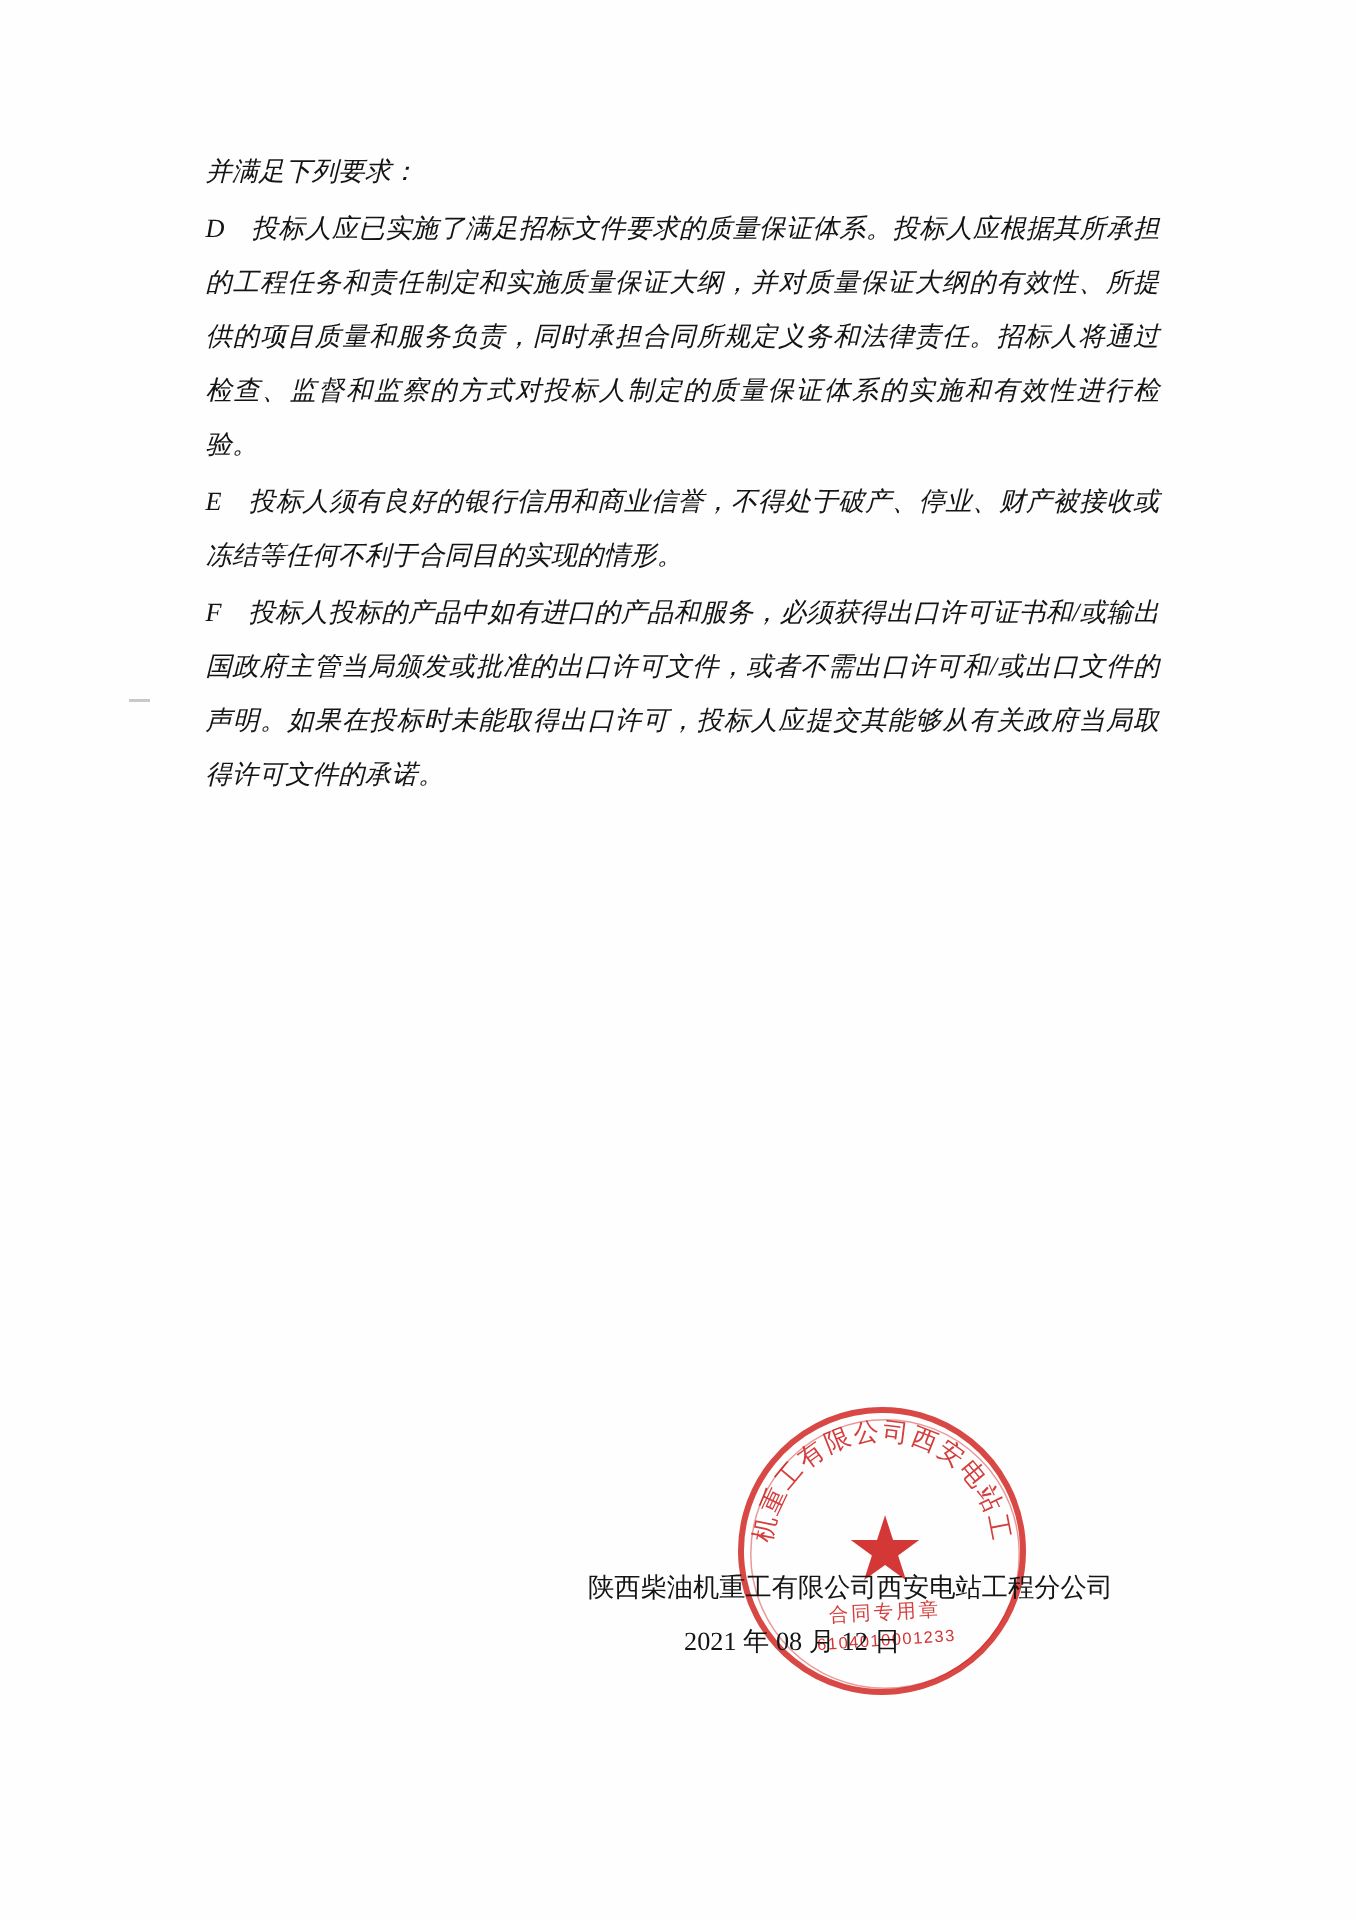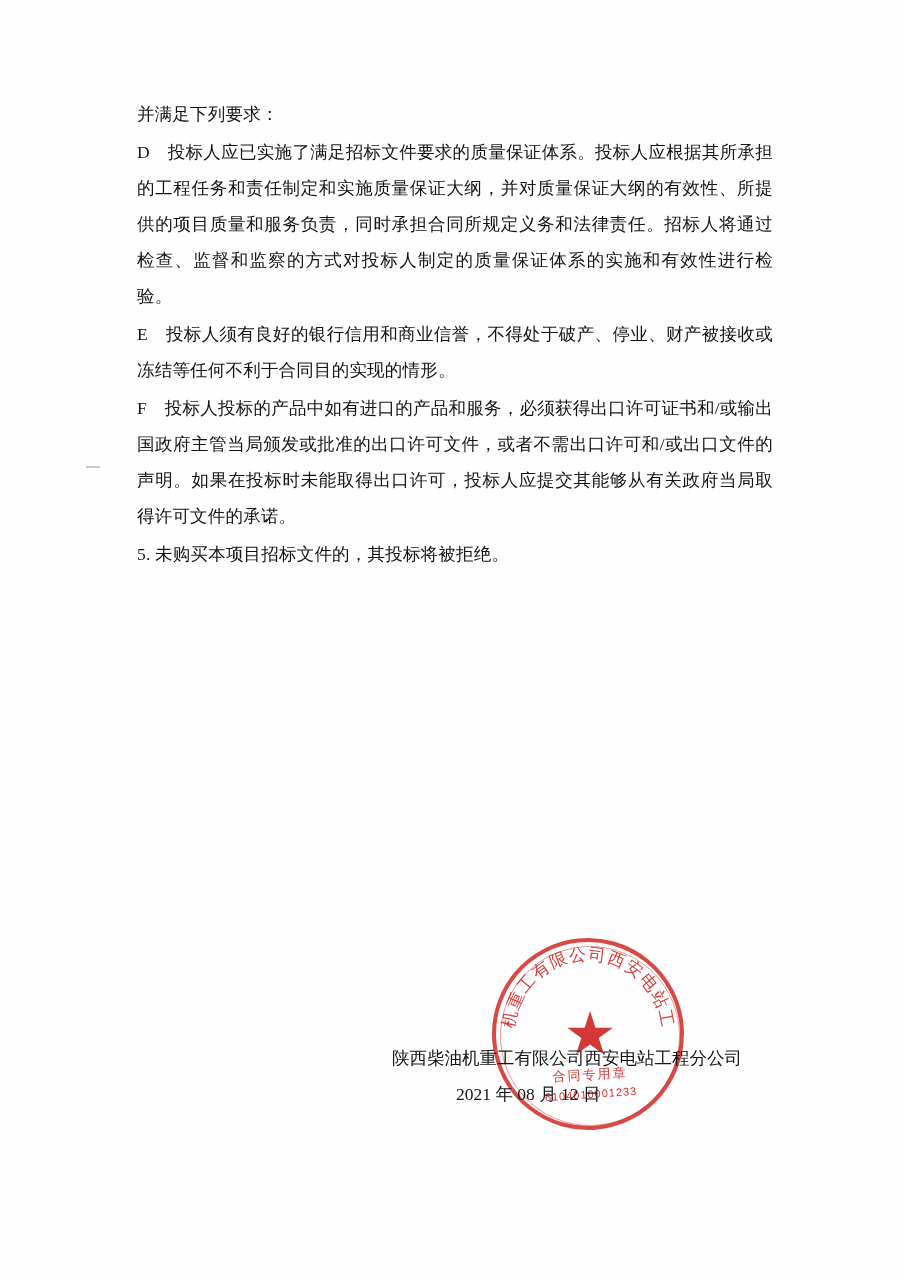--- a/index.html
+++ b/index.html
@@ -20,20 +20,21 @@
     left: 0; top: 0;
     width: 904px;
     height: 1280px;
     background: #fefefe;
   }
   .content {
     position: absolute;
     left: 137px;
     top: 96px;
     width: 636px;
+    font-style: italic;
   }
   .para {
     font-size: 17.5px;
     line-height: 36px;
     letter-spacing: 0.2px;
     margin: 0 0 2px 0;
     text-align: justify;
     text-justify: inter-ideograph;
     color: #141414;
   }
@@ -132,21 +133,20 @@
 
 <div class="page">
 
   <div class="edge-mark"></div>
 
   <div class="content">
     <p class="para">并满足下列要求：</p>
     <p class="para">D　投标人应已实施了满足招标文件要求的质量保证体系。投标人应根据其所承担的工程任务和责任制定和实施质量保证大纲，并对质量保证大纲的有效性、所提供的项目质量和服务负责，同时承担合同所规定义务和法律责任。招标人将通过检查、监督和监察的方式对投标人制定的质量保证体系的实施和有效性进行检验。</p>
     <p class="para">E　投标人须有良好的银行信用和商业信誉，不得处于破产、停业、财产被接收或冻结等任何不利于合同目的实现的情形。</p>
     <p class="para">F　投标人投标的产品中如有进口的产品和服务，必须获得出口许可证书和/或输出国政府主管当局颁发或批准的出口许可文件，或者不需出口许可和/或出口文件的声明。如果在投标时未能取得出口许可，投标人应提交其能够从有关政府当局取得许可文件的承诺。</p>
-    <p class="para">5. 未购买本项目招标文件的，其投标将被拒绝。</p>
   </div>
 
   <div class="seal">
     <div class="seal-ring"></div>
     <div class="seal-ring-inner"></div>
     <svg class="seal-text-svg" viewBox="0 0 192 192">
       <defs>
         <path id="sealArc" d="M 22,96 A 74,74 0 0 1 170,96"></path>
       </defs>
       <text fill="#cd1c1a" font-size="17" font-family="'Liberation Serif', serif" letter-spacing="1.5">

